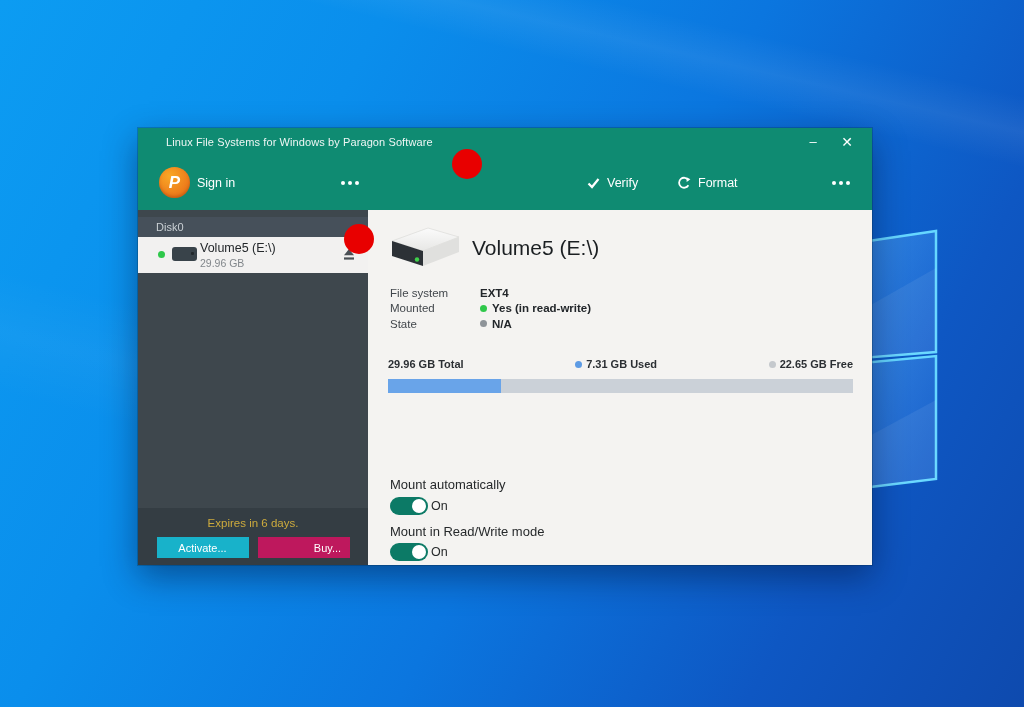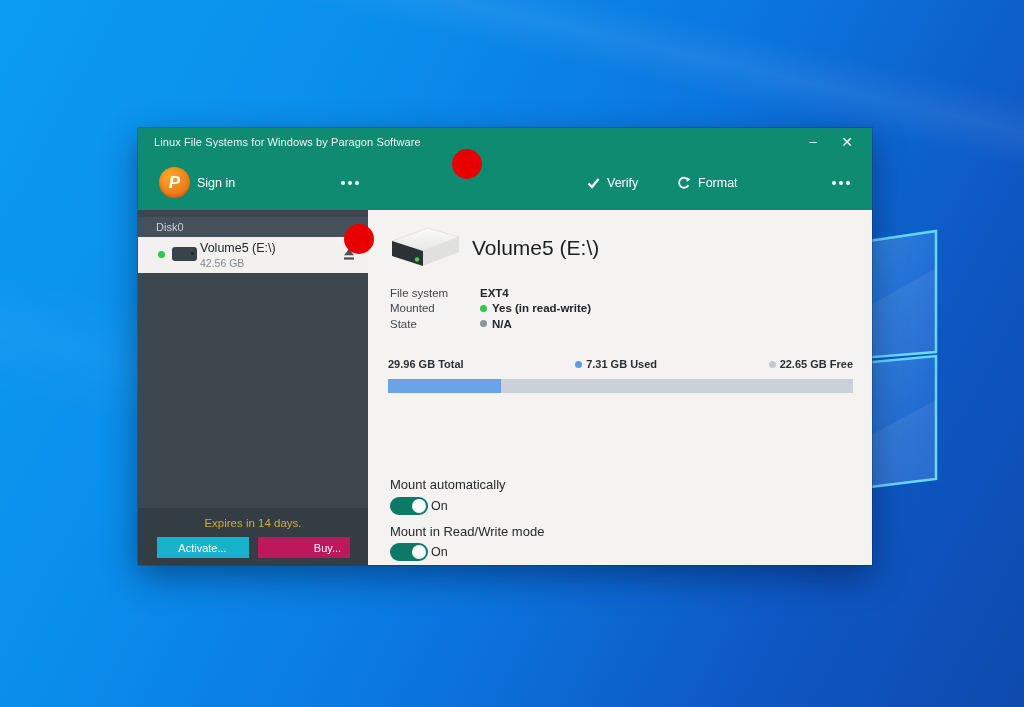--- a/index.html
+++ b/index.html
@@ -19,21 +19,21 @@
     transform:rotate(14deg); transform-origin:left top; }
   .winlogo { position:absolute; left:0; top:0; }
 
   
   .app-window {
     position:absolute; left:138px; top:128px; width:734px; height:437px;
     box-shadow: 0 12px 32px rgba(0,15,50,0.45), 0 0 0 1px rgba(0,45,60,0.25);
     display:flex; flex-direction:column; background:#F4F3F1;
   }
   .titlebar { height:27px; background:#0F8B72; display:flex; align-items:center; flex:0 0 auto; }
-  .titlebar .title { color:#EFF6F4; font-size:11px; padding-left:16px; flex:1; letter-spacing:0.1px; }
+  .titlebar .title { color:#EFF6F4; font-size:11px; padding-left:28px; flex:1; letter-spacing:0.1px; }
   .caption-btn { width:34px; height:27px; display:flex; align-items:center; justify-content:center;
     color:#FFFFFF; font-size:13px; cursor:default; }
   .caption-btn.close { margin-right:8px; font-size:14px; }
 
   .toolbar { height:55px; background:#0F8B72; position:relative; flex:0 0 auto; color:#fff; }
   .tb-item { position:absolute; top:0; height:55px; display:flex; align-items:center; gap:7px;
     font-size:12.5px; color:#FFFFFF; }
   .logo-circle { width:31px; height:31px; border-radius:50%;
     background:radial-gradient(circle at 35% 30%, #F9A826, #EE7F1C 60%, #E06A14 100%);
     display:flex; align-items:center; justify-content:center;
@@ -165,31 +165,31 @@
 
       <div class="sidebar">
         <div class="disk-strip">
           <span>Disk0</span>
         </div>
 
         <div class="volume-row">
           <span class="vol-dot"></span>
           <span class="vol-drive"></span>
           <span class="vol-name">Volume5 (E:\)</span>
-          <span class="vol-size">42.56 GB</span>
+          <span class="vol-size">29.96 GB</span>
           <svg class="vol-eject" width="12" height="13" viewBox="0 0 12 13">
             <path d="M6 1 L11 7.2 H1 Z" fill="#4A5055"></path>
               <rect x="1" y="9.4" width="10" height="2.2" fill="#4A5055"></rect>
           </svg>
         </div>
 
         <div class="sidebar-spacer"></div>
 
         <div class="license">
-          <div class="expires">Expires in 14 days.</div>
+          <div class="expires">Expires in 6 days.</div>
           <div class="license-btns">
             <button class="lic-btn activate">Activate...</button>
             <button class="lic-btn buy">Buy...</button>
           </div>
         </div>
       </div>
 
       <div class="main">
 
         <svg class="vol-header-icon" width="78" height="46" viewBox="0 0 78 46">

